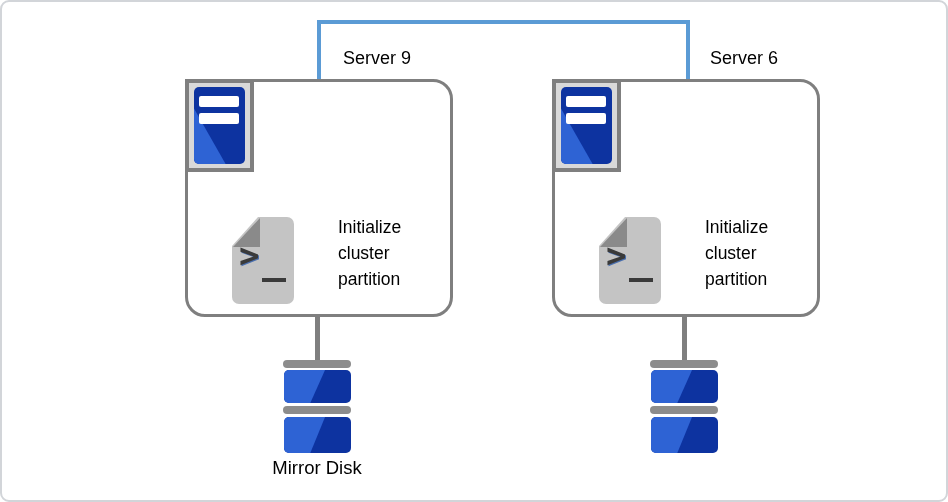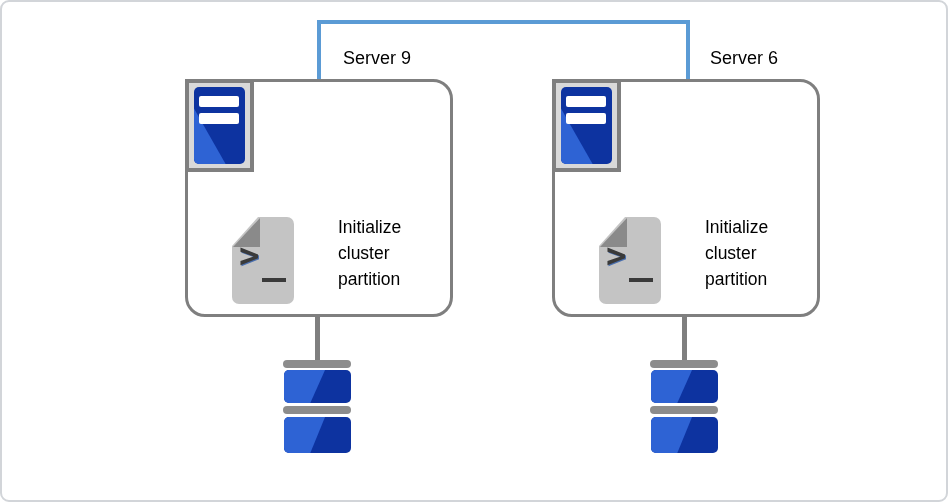--- a/index.html
+++ b/index.html
@@ -174,20 +174,21 @@
       <div class="disk-cap"></div>
       <div class="disk-body">
         <div class="disk-sheen"></div>
       </div>
       <div class="disk-cap mid"></div>
       <div class="disk-body second">
         <div class="disk-sheen"></div>
       </div>
     </div>
 
+    <div class="disk-label">Mirror Disk</div>
   </div>
 
   <div class="server-group s2">
     <div class="server-label">Server 6</div>
     <div class="server-box"></div>
 
     <div class="server-icon">
       <div class="srv-screen">
         <div class="srv-sheen"></div>
         <div class="srv-bar b1"></div>

